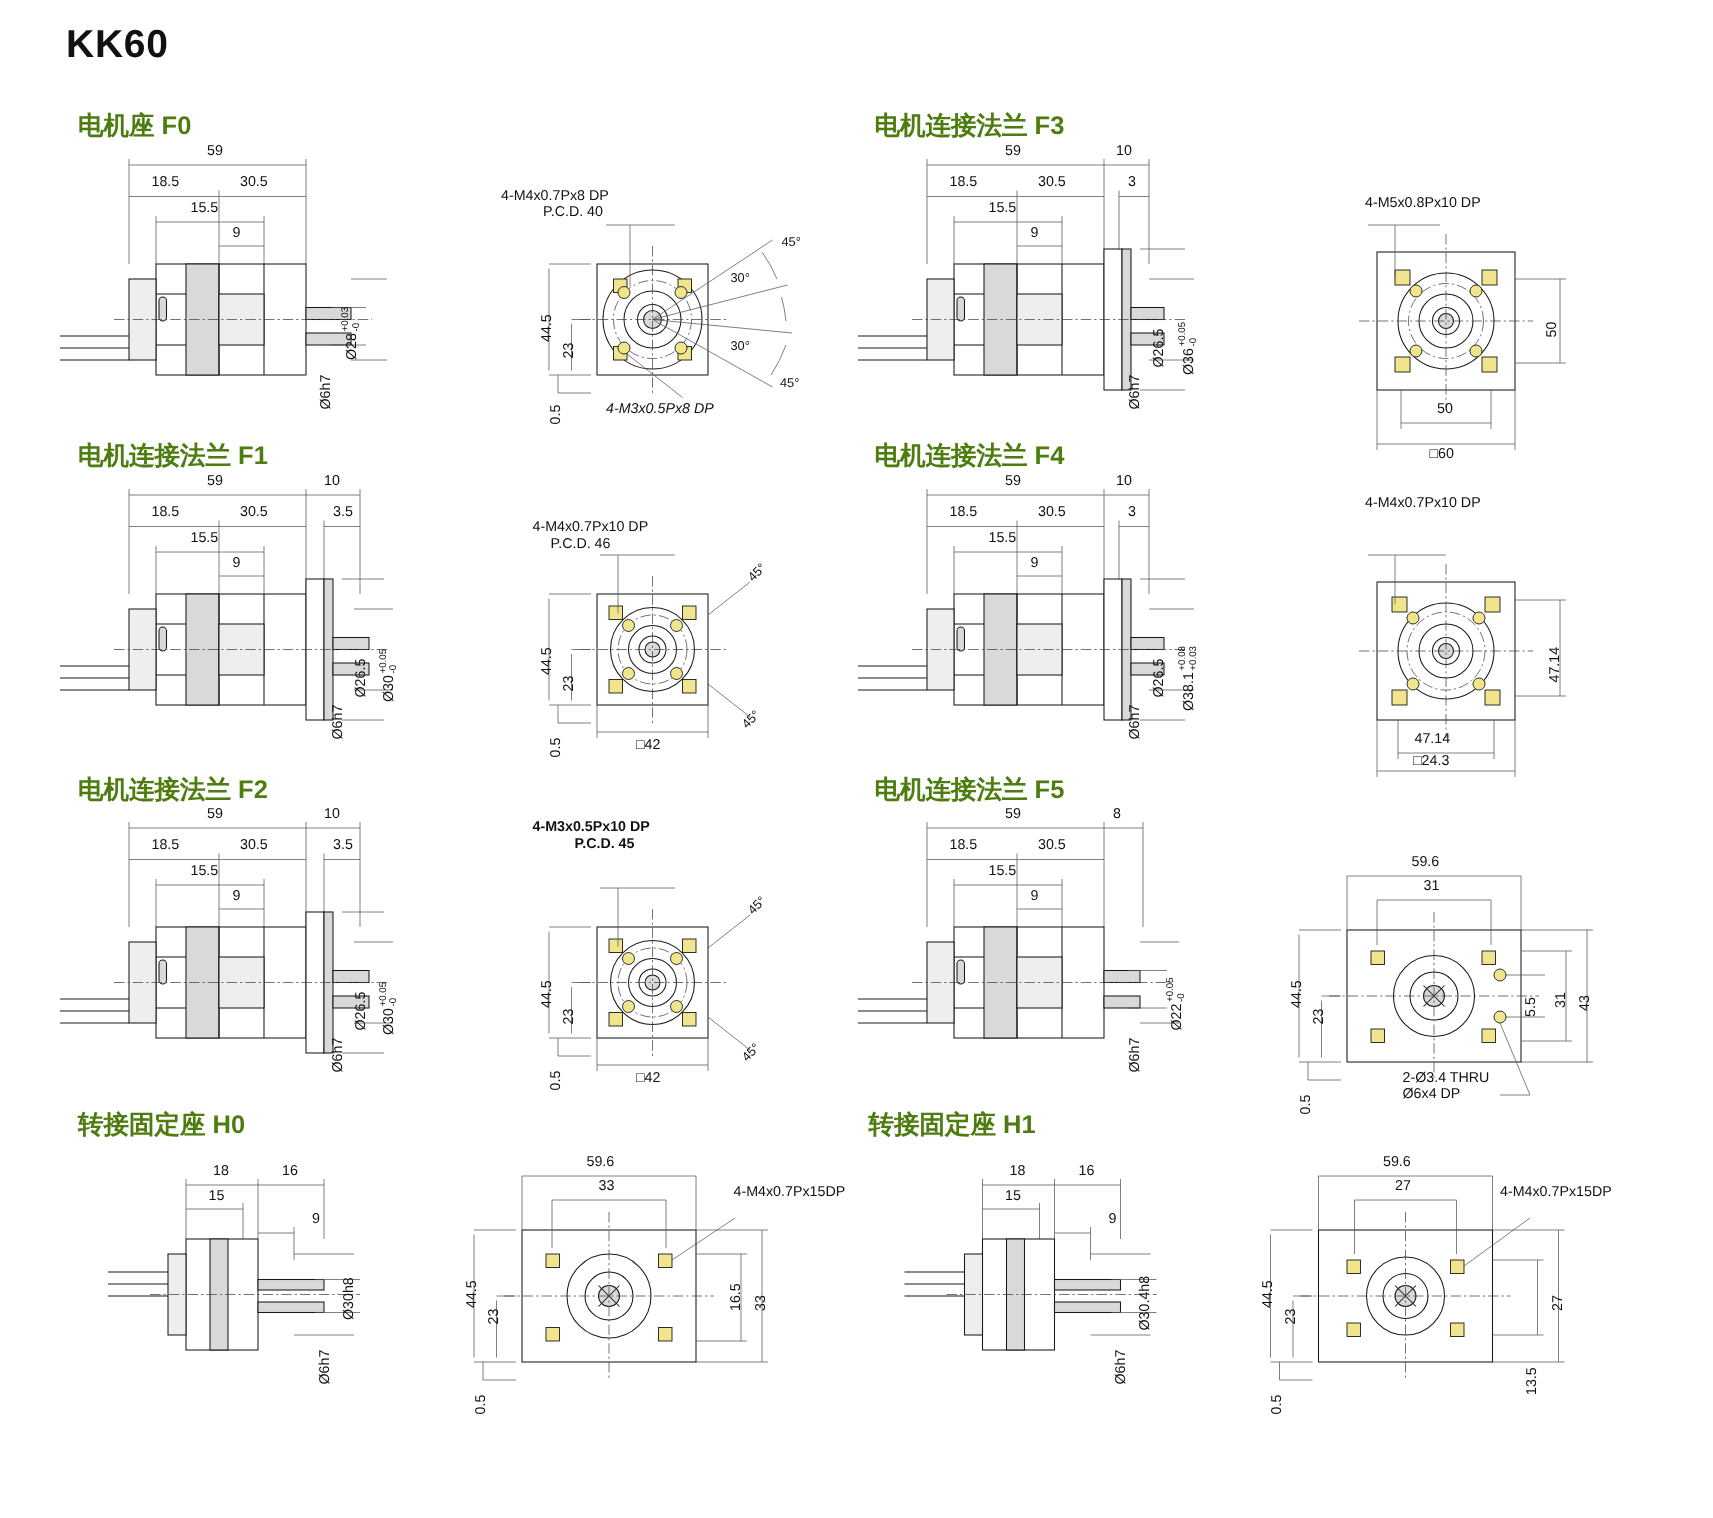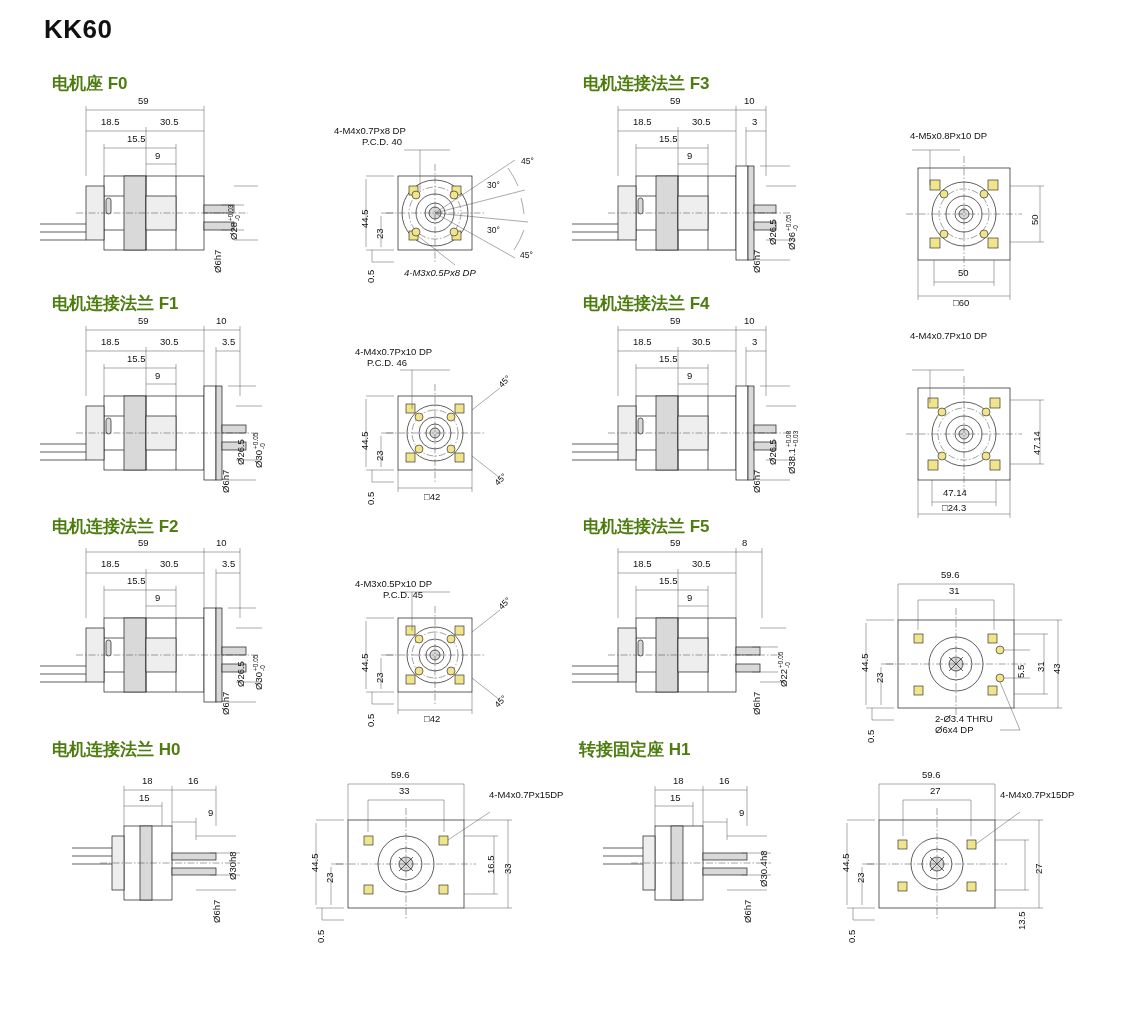--- a/index.html
+++ b/index.html
@@ -74,21 +74,21 @@
 <div id="root">
 
   <div class="page-title">KK60</div>
 
   <div class="sec-title" style="left:52px; top:72px;">电机座 F0</div>
   <div class="sec-title" style="left:583px; top:72px;">电机连接法兰 F3</div>
   <div class="sec-title" style="left:52px; top:292px;">电机连接法兰 F1</div>
   <div class="sec-title" style="left:583px; top:292px;">电机连接法兰 F4</div>
   <div class="sec-title" style="left:52px; top:515px;">电机连接法兰 F2</div>
   <div class="sec-title" style="left:583px; top:515px;">电机连接法兰 F5</div>
-  <div class="sec-title" style="left:52px; top:738px;">电机连接法兰 H0</div>
+  <div class="sec-title" style="left:52px; top:738px;">转接固定座 H0</div>
   <div class="sec-title" style="left:579px; top:738px;">转接固定座 H1</div>
 
   <svg class="draw" viewBox="0 0 1142 1012">
 
     <g>
 
       <line class="thin" x1="86" y1="110" x2="204" y2="110"></line>
       <line class="thin" x1="86" y1="106" x2="86" y2="176"></line>
       <line class="thin" x1="204" y1="106" x2="204" y2="176"></line>
       <line class="thin" x1="86" y1="131" x2="146" y2="131"></line>
@@ -723,21 +723,21 @@
   <div class="dim" style="left:216px; top:538px;">10</div>
   <div class="dim" style="left:101px; top:559px;">18.5</div>
   <div class="dim" style="left:160px; top:559px;">30.5</div>
   <div class="dim" style="left:222px; top:559px;">3.5</div>
   <div class="dim" style="left:127px; top:576px;">15.5</div>
   <div class="dim" style="left:155px; top:593px;">9</div>
   <div class="dim vert" style="left:236px; top:687px;">Ø26.5</div>
   <div class="dim vert" style="left:253px; top:690px;"><span>Ø30</span><span style="display:inline-block; font-size:6.5px; line-height:1; vertical-align:middle; margin-left:1px;"><span style="display:block">+0.05</span><span style="display:block">-0</span></span></div>
   <div class="dim vert" style="left:221px; top:715px;">Ø6h7</div>
 
-  <div class="note" style="left:355px; top:579px;"><span>4-M3x0.5Px10 DP</span><br><span style="margin-left:28px; display:inline-block">P.C.D. 45</span></div>
+  <div class="note" style="left:355px; top:547px;font-weight:bold;"><span>4-M3x0.5Px10 DP</span><br><span style="margin-left:28px; display:inline-block">P.C.D. 45</span></div>
   <div class="dim vert" style="left:360px; top:672px;">44.5</div>
   <div class="dim vert" style="left:375px; top:683px;">23</div>
   <div class="dim vert" style="left:366px; top:727px;">0.5</div>
   <div class="dim" style="left:424px; top:714px;">□42</div>
   <div class="dim sm rot45" style="left:497px; top:605px;">45°</div>
   <div class="dim sm rot45" style="left:493px; top:703px;">45°</div>
 
   <div class="dim" style="left:670px; top:538px;">59</div>
   <div class="dim" style="left:742px; top:538px;">8</div>
   <div class="dim" style="left:633px; top:559px;">18.5</div>

